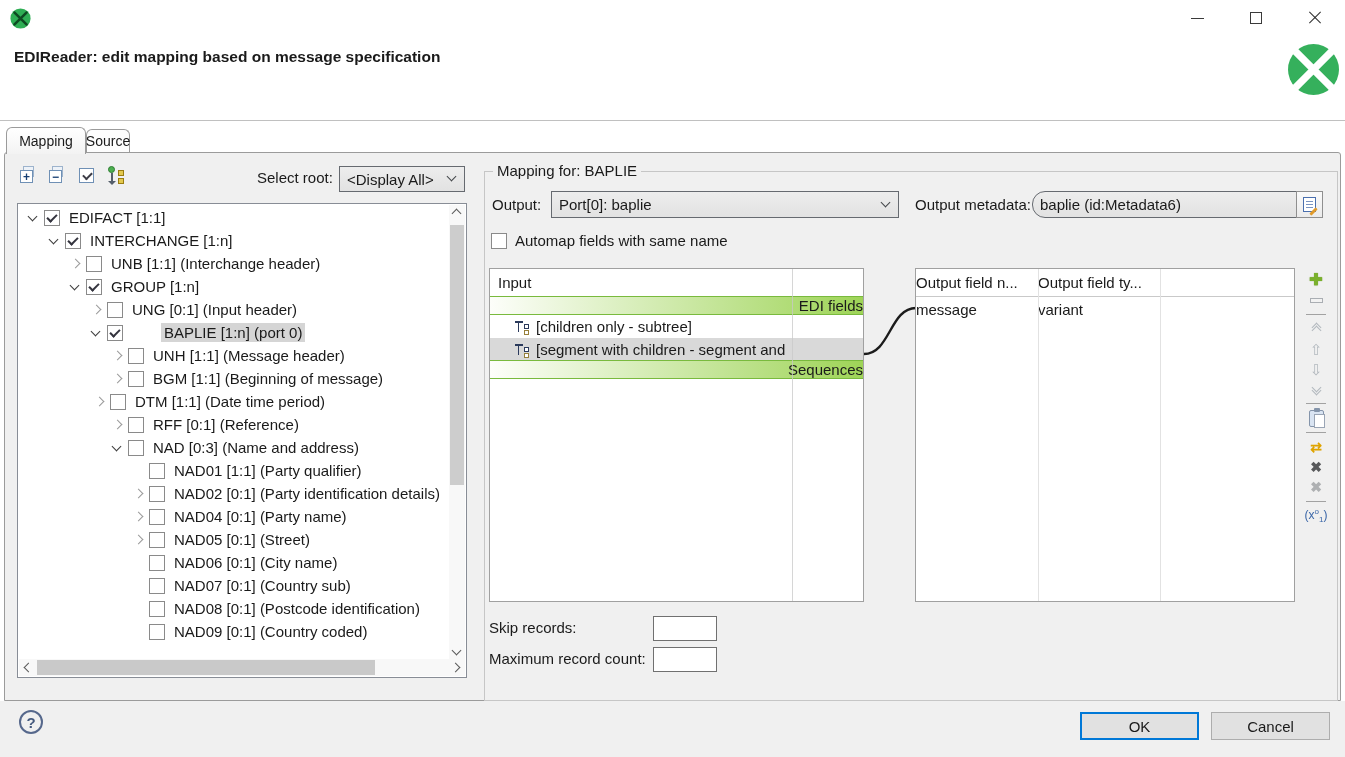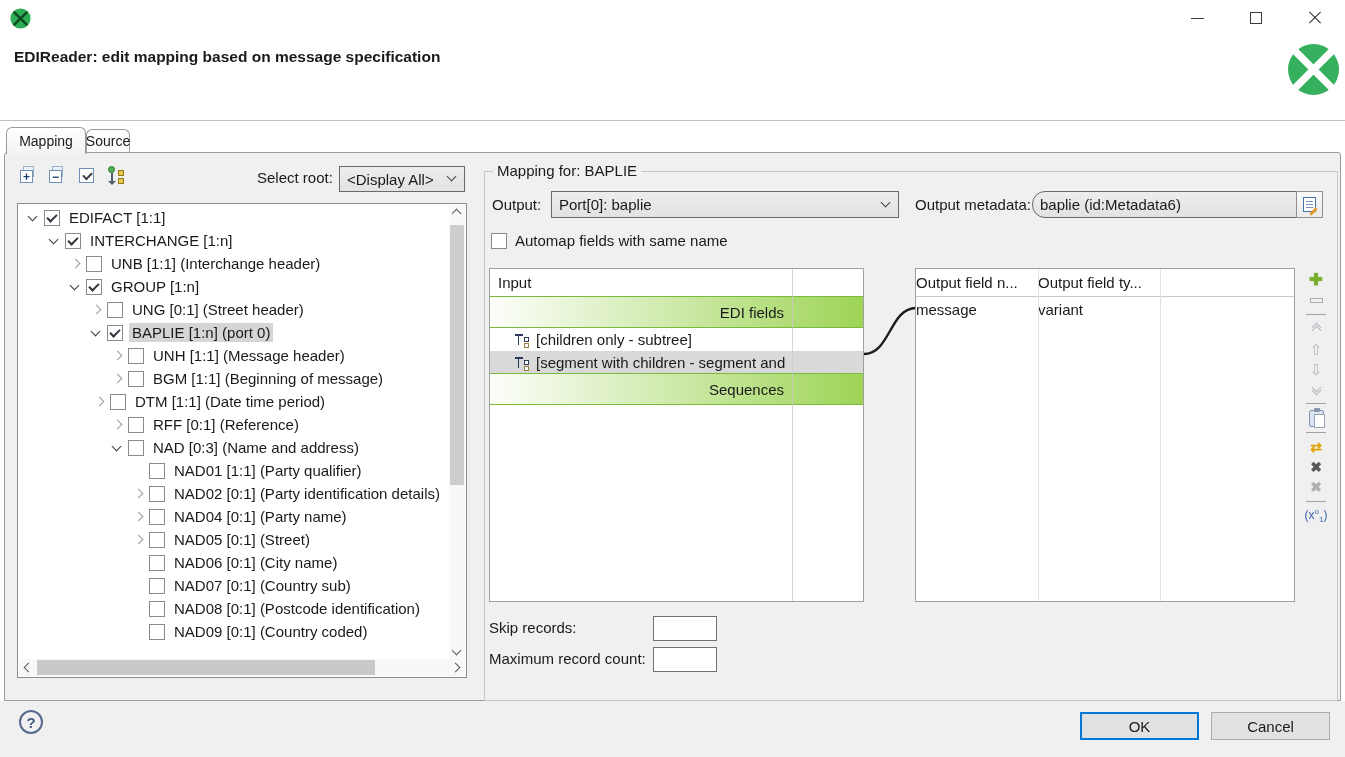--- a/index.html
+++ b/index.html
@@ -65,21 +65,21 @@
   .tree-row { height:23px; display:flex; align-items:center; white-space:nowrap; }
   .expander { width:16px; height:16px; flex:none; position:relative; margin-right:3px; }
   .expander.closed::after { content:""; position:absolute; left:5px; top:4px; width:6px; height:6px;
       border-right:1.5px solid #9a9a9a; border-bottom:1.5px solid #9a9a9a; transform:rotate(-45deg); }
   .expander.open::after { content:""; position:absolute; left:4px; top:3px; width:6px; height:6px;
       border-right:1.5px solid #3c3c3c; border-bottom:1.5px solid #3c3c3c; transform:rotate(45deg); }
   .cbx { width:16px; height:16px; border:1px solid #8a8a8a; background:#fff; flex:none; margin-right:6px; position:relative; }
   .cbx.checked::after { content:""; position:absolute; left:2px; top:3px; width:8px; height:4px;
       border-left:2px solid #34343e; border-bottom:2px solid #34343e; transform:rotate(-45deg); }
   .tree-label { font-size:15px; padding:1px 3px; }
-  .tree-label.selected { background:#d5d5d5; }
+  .tree-label.selected { background:#d5d5d5;margin-left:32px; }
 
   
   .vscroll { position:absolute; top:1px; right:1px; width:16px; bottom:18px; background:#f8f8f8; }
   .vthumb { position:absolute; left:1px; right:1px; top:20px; height:260px; background:#cdcdcd; }
   .sb-arrow { position:absolute; width:8px; height:8px; }
   .arr-up { left:4px; top:5px; width:7px; height:7px; border-left:1.5px solid #5a5a5a; border-top:1.5px solid #5a5a5a; transform:rotate(45deg); }
   .arr-down { left:4px; bottom:5px; width:7px; height:7px; border-right:1.5px solid #5a5a5a; border-bottom:1.5px solid #5a5a5a; transform:rotate(45deg); }
   .hscroll { position:absolute; left:1px; right:1px; bottom:1px; height:17px; background:#f8f8f8; }
   .hthumb { position:absolute; top:1px; bottom:1px; left:18px; width:338px; background:#c9c9c9; }
   .arr-left { left:6px; top:5px; width:7px; height:7px; border-left:1.5px solid #5a5a5a; border-bottom:1.5px solid #5a5a5a; transform:rotate(45deg); }
@@ -103,22 +103,22 @@
 
   .automap-row { position:absolute; left:6px; top:60px; display:flex; align-items:center; }
   .automap-row .cbx { margin-right:8px; }
   .automap-label { font-size:15px; }
 
   
   .input-table { position:absolute; left:4px; top:96px; width:375px; height:334px; background:#fff; border:1px solid #a0a0a0; }
   .it-header { height:28px; display:flex; align-items:center; padding-left:8px; border-bottom:1px solid #c9c9c9; font-size:15px; background:#fff; }
   .input-colsep { position:absolute; left:302px; top:0; bottom:0; width:1px; background:rgba(200,200,200,.75); z-index:3; }
   .irow { position:relative; }
-  .igroup { height:32px; background:linear-gradient(to right,#fdfefa,#9ed457); border-top:1px solid #79ba3d; border-bottom:1px solid #79ba3d;
-            display:flex; align-items:center; justify-content:flex-end; padding-right:79px; font-size:15px; margin-top:-1px; }
+  .igroup { height:19px; background:linear-gradient(to right,#fdfefa,#9ed457); border-top:1px solid #79ba3d; border-bottom:1px solid #79ba3d;
+            display:flex; align-items:center; justify-content:flex-end; font-size:15px; margin-top:-1px; }
   .iitem { height:23px; display:flex; align-items:center; padding-left:25px; font-size:15px; white-space:nowrap; overflow:hidden; }
   .iselected { background:#d9d9d9; }
   .seg-icon { width:15px; height:14px; position:relative; margin-right:6px; flex:none; }
   .seg-icon::before { content:""; position:absolute; left:0; top:1px; width:8px; height:2px; background:#2b3a5c; }
   .seg-icon::after { content:""; position:absolute; left:3px; top:3px; width:1px; height:9px; background:#2b3a5c; }
   .seg-icon i { position:absolute; width:5px; height:5px; border:1px solid #2b3a5c; background:#fff; }
   .seg-icon i.sq1 { left:9px; top:4px; }
   .seg-icon i.sq2 { left:9px; top:10px; border-color:#97803a; }
 
   
@@ -255,21 +255,21 @@
           <span class="tree-label">UNB [1:1] (Interchange header)</span>
         </div>
         <div class="tree-row" style="padding-left: 48px;">
           <span class="expander open"></span>
           <span class="cbx checked"></span>
           <span class="tree-label">GROUP [1:n]</span>
         </div>
         <div class="tree-row" style="padding-left: 69px;">
           <span class="expander closed"></span>
           <span class="cbx"></span>
-          <span class="tree-label">UNG [0:1] (Street header)</span>
+          <span class="tree-label">UNG [0:1] (Input header)</span>
         </div>
         <div class="tree-row" style="padding-left: 69px;">
           <span class="expander open"></span>
           <span class="cbx checked"></span>
           <span class="tree-label selected">BAPLIE [1:n] (port 0)</span>
         </div>
         <div class="tree-row" style="padding-left: 90px;">
           <span class="expander closed"></span>
           <span class="cbx"></span>
           <span class="tree-label">UNH [1:1] (Message header)</span>

